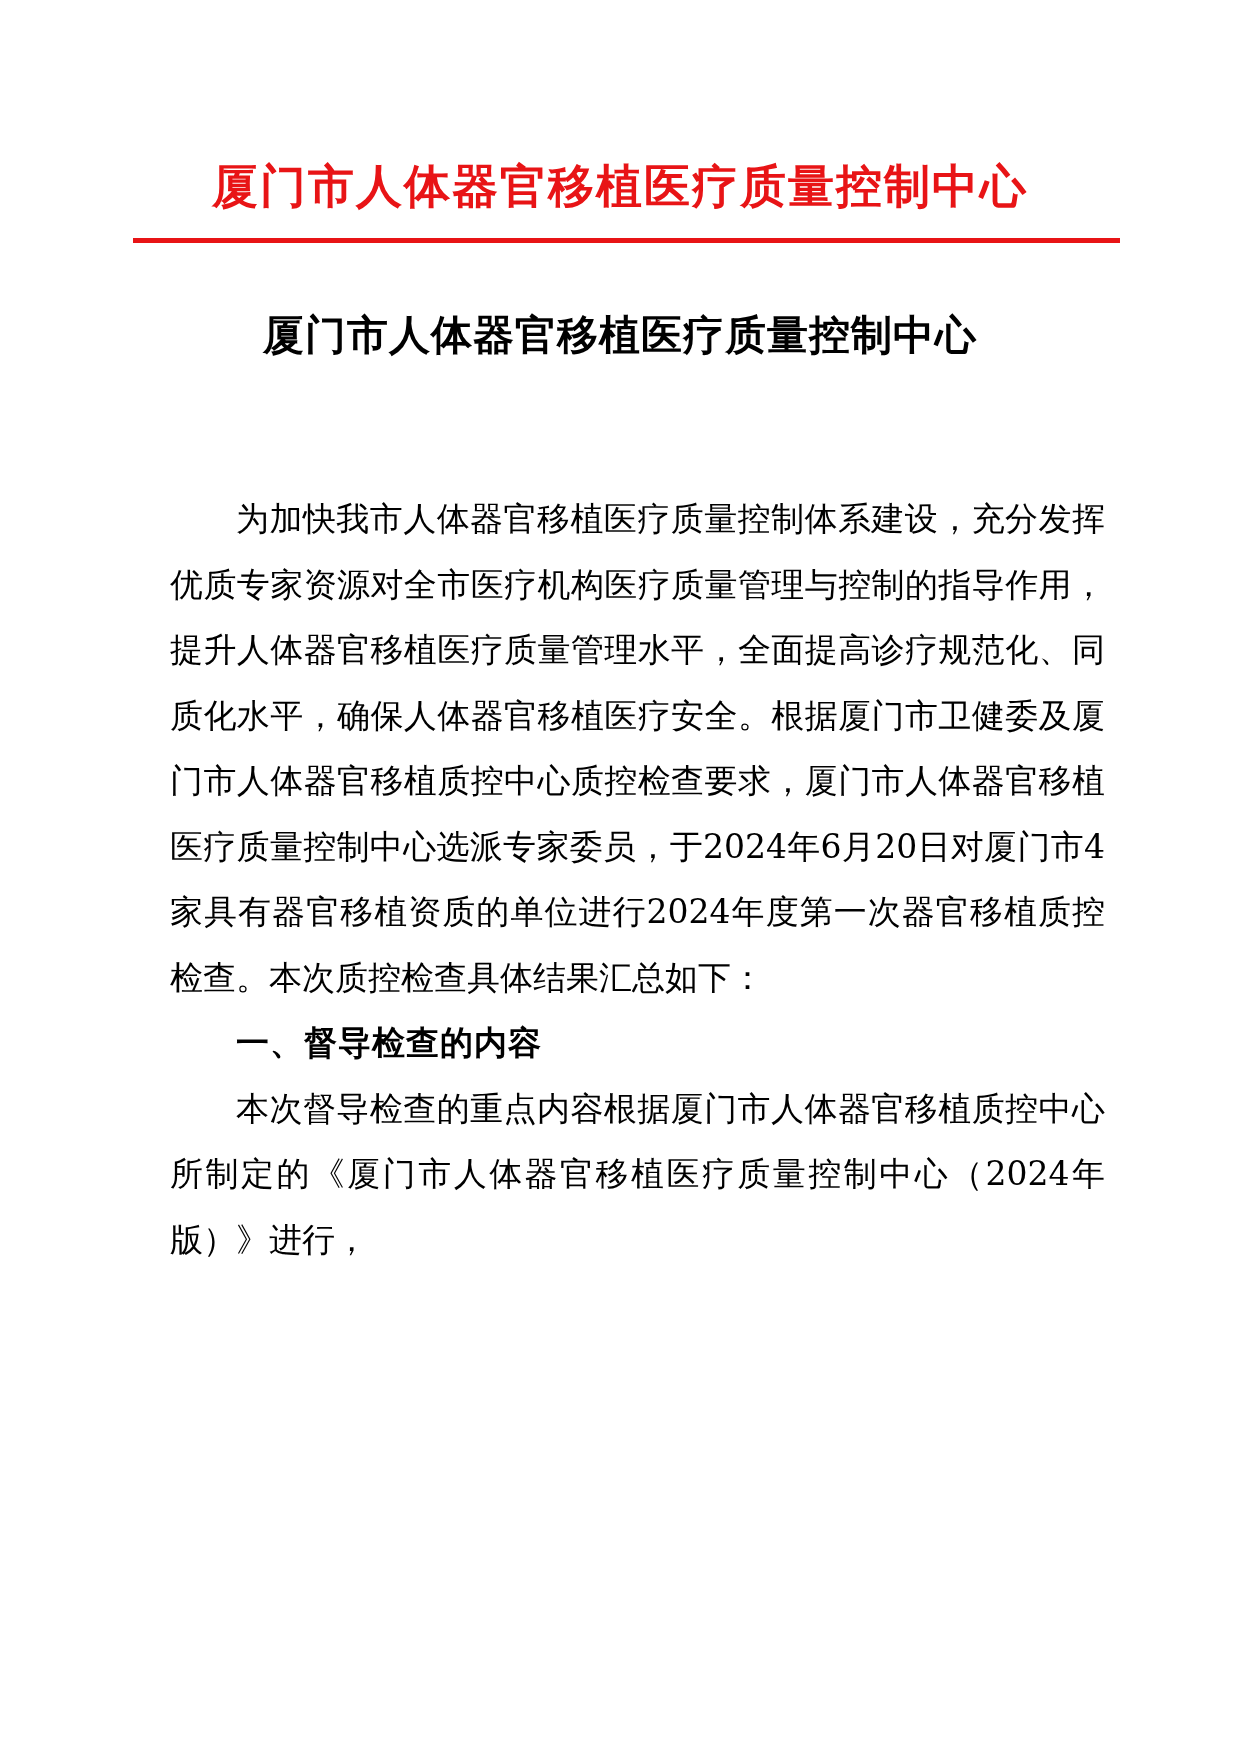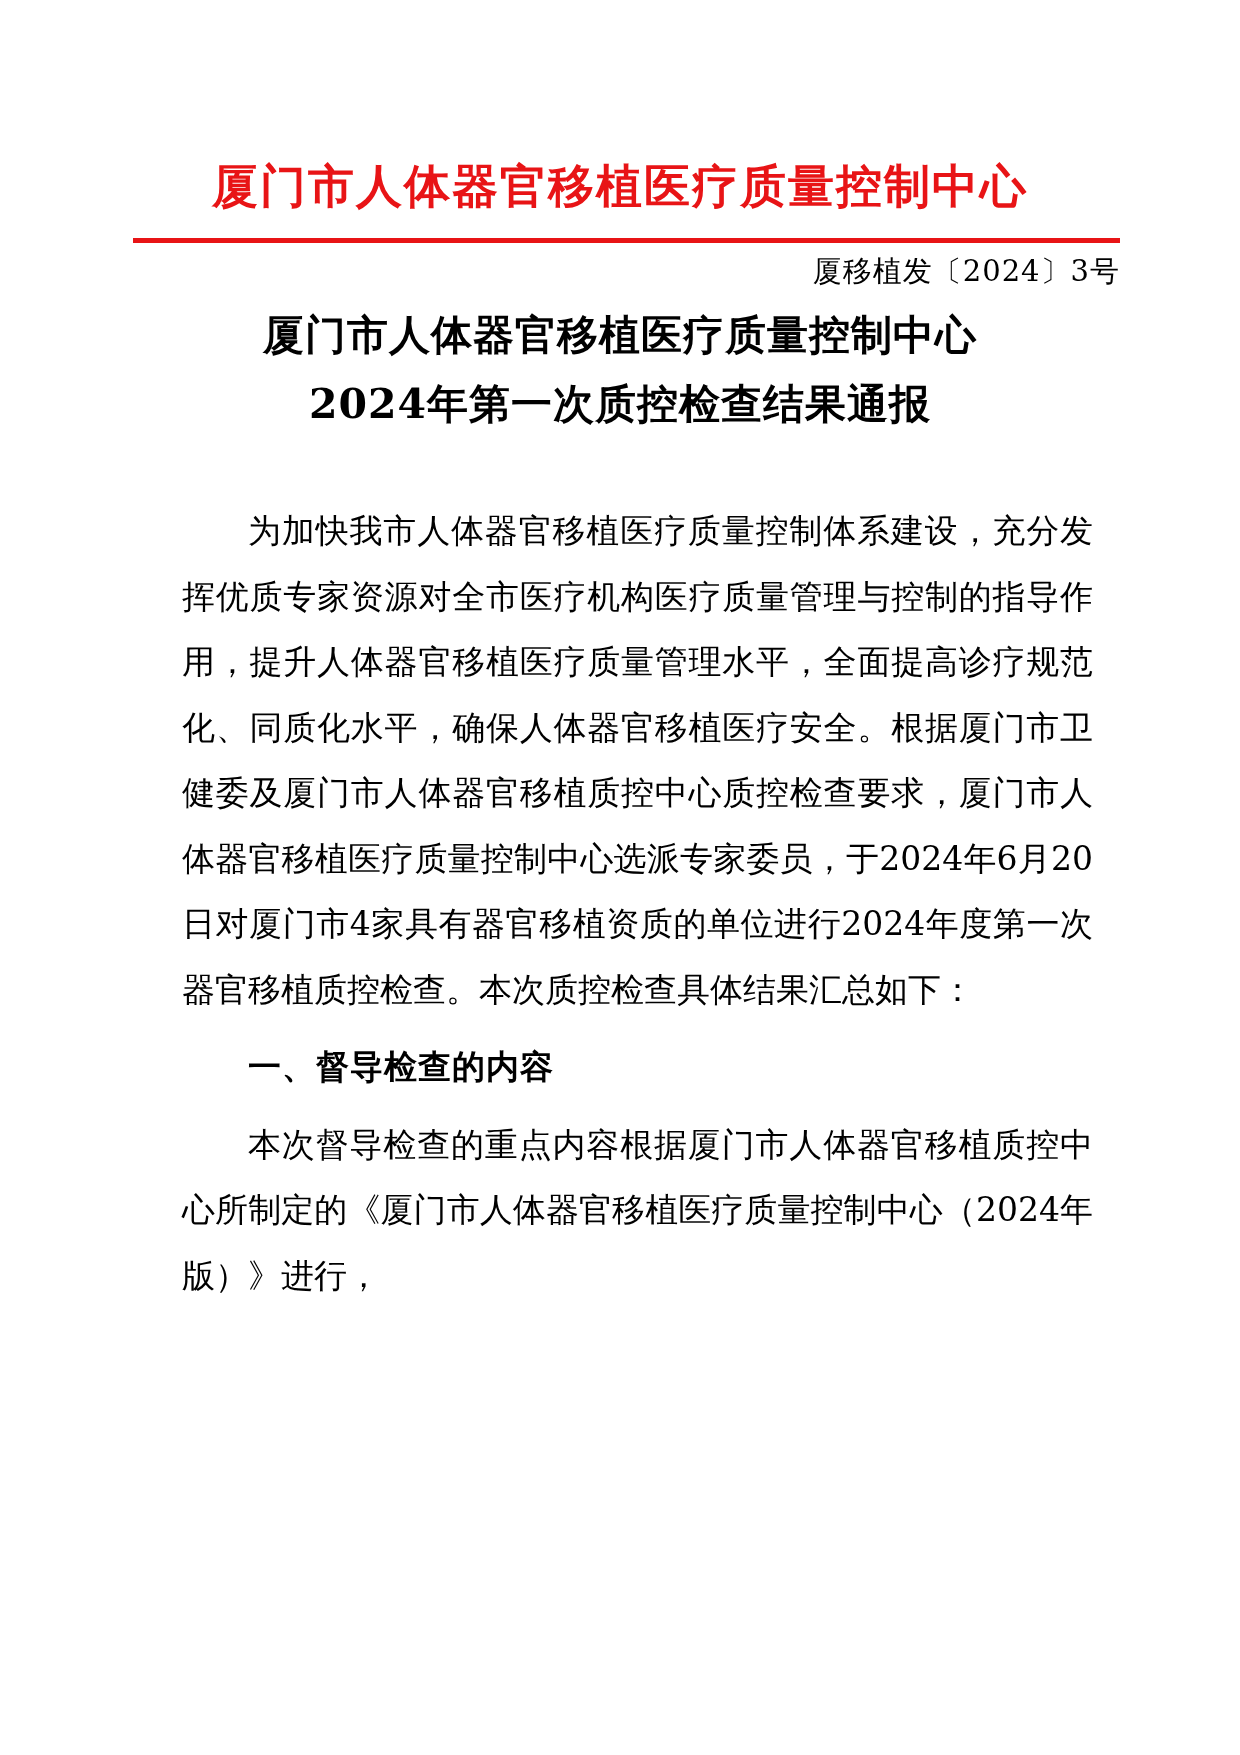--- a/index.html
+++ b/index.html
@@ -69,43 +69,41 @@
   .document-body {
     position: absolute;
     top: 486px;
     left: 170px;
     width: 935px;
     font-size: 33px;
     line-height: 65.5px;
     text-align: justify;
   }
   .document-body p {
-    margin: 12px;
+    margin: 0;
     text-indent: 2em;
   }
   .section-heading {
     font-weight: bold;
     font-family: Liberation Sans, sans-serif;
     letter-spacing: 1px;
   }
 </style>
 </head>
 <body>
 
 <div class="page">
 
   <div class="letterhead-title">厦门市人体器官移植医疗质量控制中心</div>
 
   <div class="letterhead-divider"></div>
 
-  <div class="doc-number">厦移植发〔2024〕3号</div>
 
   <div class="doc-title-line1">厦门市人体器官移植医疗质量控制中心</div>
 
-  <div class="doc-title-line2">2024年第一次质控检查结果通报</div>
 
   <div class="document-body">
     <p>为加快我市人体器官移植医疗质量控制体系建设，充分发挥优质专家资源对全市医疗机构医疗质量管理与控制的指导作用，提升人体器官移植医疗质量管理水平，全面提高诊疗规范化、同质化水平，确保人体器官移植医疗安全。根据厦门市卫健委及厦门市人体器官移植质控中心质控检查要求，厦门市人体器官移植医疗质量控制中心选派专家委员，于2024年6月20日对厦门市4家具有器官移植资质的单位进行2024年度第一次器官移植质控检查。本次质控检查具体结果汇总如下：</p>
     <p class="section-heading">一、督导检查的内容</p>
     <p>本次督导检查的重点内容根据厦门市人体器官移植质控中心所制定的《厦门市人体器官移植医疗质量控制中心（2024年版）》进行，</p>
   </div>
 
 </div>
 
 </body></html>

